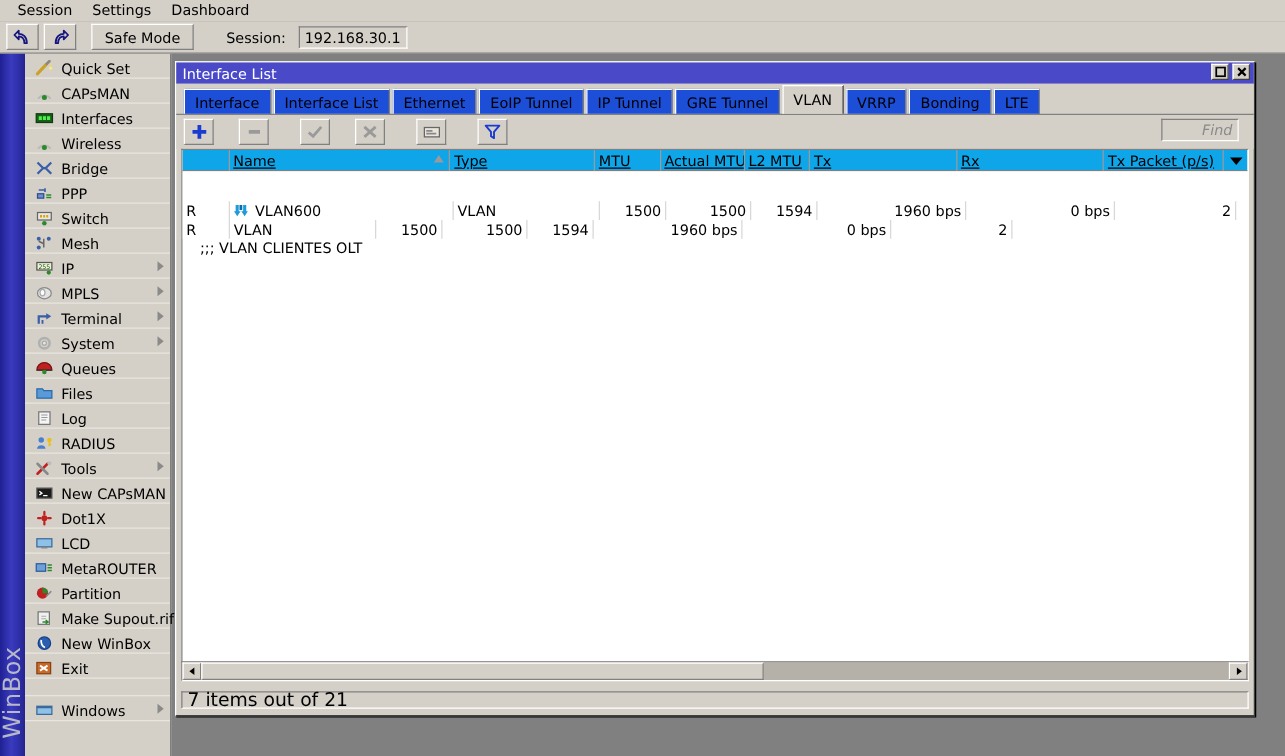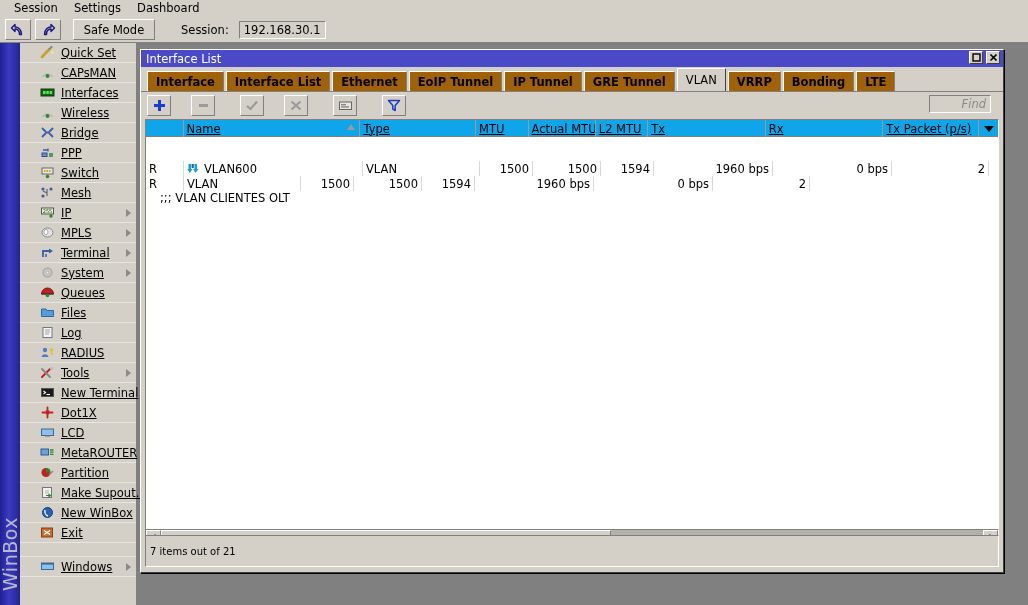--- a/index.html
+++ b/index.html
@@ -72,25 +72,25 @@
     transform: translateX(-50%) rotate(-90deg);
     transform-origin: center;
     white-space: nowrap;
     color: #b8b8c8; font-size: 19px; letter-spacing: 0.5px;
   }
   .menu-list {
     position: absolute; left: 20px; top: 0; width: 116px; height: 562px;
   }
   .m-item {
     position: relative; height: 20px;
-    display: flex; align-items: center;
-    padding-left: 18px;
+    display: flex; align-items: flex-end;
+    padding-left: 6px;
     border-bottom: 1px solid #e8e5e0;
     cursor: default;
-    color: #000; font-size: 11.5px; text-decoration: underline;
+    color: #000; font-size: 11.5px;
   }
   .m-item .ico { width: 18px; height: 16px; margin-right: 5px; flex: 0 0 18px;
                  display: flex; align-items: center; justify-content: center; }
   .m-item .lbl { white-space: nowrap; }
   .m-item .arrow {
     position: absolute; right: 5px; top: 50%; transform: translateY(-50%);
     width: 0; height: 0;
     border-left: 5px solid #8a8a8a;
     border-top: 4px solid transparent;
     border-bottom: 4px solid transparent;
@@ -126,26 +126,25 @@
     height: 25px; background: #d4d0c8;
     display: flex; align-items: flex-end;
     padding-left: 6px;
     border-bottom: 1px solid #808080;
     position: relative;
   }
   .tab {
     height: 20px; padding: 0 8px;
     display: flex; align-items: center;
     font-size: 11.5px; color: #000;
-    background: #a16207;
+    background: #1d4ed8;
     border: 1px solid; border-color: #ffffff #808080 #808080 #ffffff;
     border-bottom: none;
     margin-right: 2px;
     cursor: default;
-    font-weight: bold;
   }
   .tab.active {
     background: #d4d0c8; height: 23px; font-weight: normal;
     border-color: #ffffff #404040 transparent #ffffff;
     position: relative; z-index: 2;
   }
 
   
   .atoolbar {
     height: 27px; background: #d4d0c8;
@@ -230,24 +229,24 @@
   }
   .sb-track { flex: 1 1 auto; height: 14px; background: #b5b1a8; position: relative; }
   .sb-thumb {
     position: absolute; left: 0; top: 0; height: 14px; width: 450px;
     background: #d4d0c8;
     border: 1px solid; border-color: #ffffff #808080 #808080 #ffffff;
     cursor: default;
   }
   .statusbar {
     position: absolute; left: 4px; right: 4px; bottom: 5px;
-    height: 32px; background: #d4d0c8;
+    height: 14px; background: #d4d0c8;
     border: 1px solid; border-color: #808080 #ffffff #ffffff #808080;
     display: flex; align-items: center; padding-left: 4px;
-    font-size: 10px; color: #000;
+    font-size: 15px; color: #000;
   }
 </style>
 </head>
 <body>
 
 <div id="app">
 
   <div class="menubar">
     <div class="mi">Session</div>
     <div class="mi">Settings</div>
@@ -467,21 +466,21 @@
       </div>
 
       <div class="m-item">
         <span class="ico">
           <svg width="15" height="13" viewBox="0 0 15 13">
             <rect x="1.5" y="2.5" width="12" height="8" fill="#1a1a1a" stroke="#555"></rect>
             <path d="M3.5 5 L5.5 6.5 L3.5 8" stroke="#ffffff" stroke-width="1.1" fill="none"></path>
             <path d="M6.5 8.5 L10 8.5" stroke="#ffffff" stroke-width="1.1"></path>
           </svg>
         </span>
-        <span class="lbl">New Terminal</span>
+        <span class="lbl">New CAPsMAN</span>
       </div>
 
       <div class="m-item">
         <span class="ico">
           <svg width="15" height="13" viewBox="0 0 15 13">
             <circle cx="7.5" cy="6.5" r="2.4" fill="#c02020"></circle>
             <path d="M7.5 1.5 L7.5 3.5 M7.5 9.5 L7.5 11.5 M2.5 6.5 L4.5 6.5 M10.5 6.5 L12.5 6.5" stroke="#c02020" stroke-width="1.8" stroke-linecap="round"></path>
           </svg>
         </span>
         <span class="lbl">Dot1X</span>

